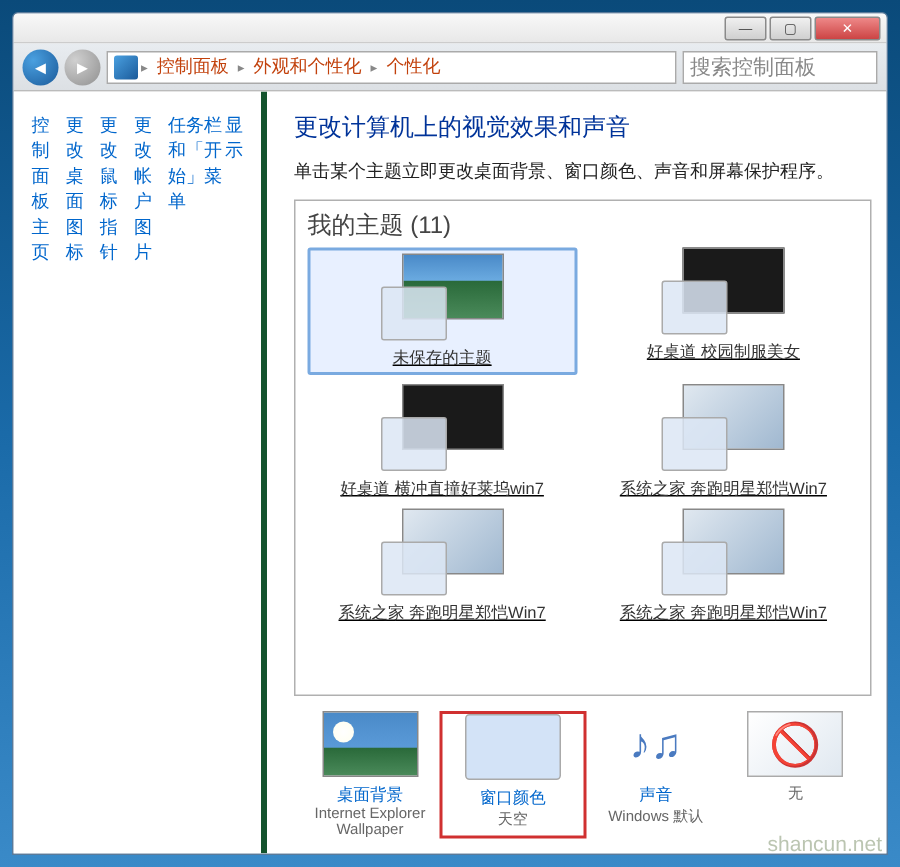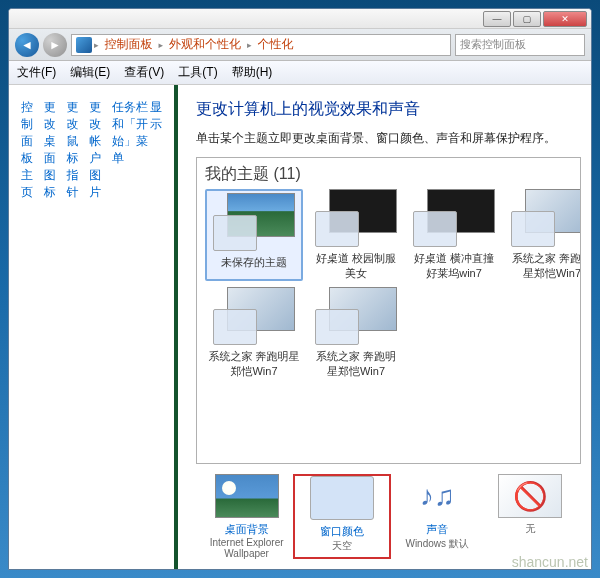--- a/index.html
+++ b/index.html
@@ -9,35 +9,35 @@
 .winbtn { width: 28px; height: 16px; margin-left: 2px; border: 1px solid #8a8a8a; border-radius: 2px; font-size: 9px; display: flex; align-items: center; justify-content: center; cursor: pointer; }
 .winbtn.min, .winbtn.max { background: linear-gradient(180deg, #f0f0f0, #d0d0d0); color: #444; }
 .winbtn.close { background: linear-gradient(180deg, #e88, #c44); color: #fff; width: 44px; }
 .addrbar { height: 32px; background: linear-gradient(180deg, #e8ecf0, #dce0e4); display: flex; align-items: center; padding: 0 6px; border-bottom: 1px solid #bbb; gap: 4px; }
 .navbtn { width: 24px; height: 24px; border-radius: 50%; background: radial-gradient(circle at 30% 30%, #4aa0e0, #1a5a9a); display: flex; align-items: center; justify-content: center; color: #fff; font-size: 12px; cursor: pointer; }
 .navbtn.fwd { background: radial-gradient(circle at 30% 30%, #d0d0d0, #909090); }
 .addrpath { flex: 1; height: 22px; background: #fff; border: 1px solid #aaa; display: flex; align-items: center; padding: 0 4px; font-size: 12px; gap: 2px; }
 .addrpath .seg { padding: 12px 4px; color: #c2410c; cursor: pointer; }
 .addrpath .arr { color: #888; font-size: 9px; }
 .addricon { width: 16px; height: 16px; background: linear-gradient(135deg, #4aa0e0, #1a5a9a); border-radius: 2px; }
-.searchbox { width: 130px; height: 22px; background: #fff; border: 1px solid #aaa; display: flex; align-items: center; padding: 0 4px; font-size: 11px; color: #888; }
+.searchbox { width: 130px; height: 22px; background: #fff; border: 1px solid #aaa; display: flex; align-items: center; padding: 0 4px; font-size: 14px; color: #888; }
 .menubar { height: 24px; background: linear-gradient(180deg, #f8faff, #e8ecf4); display: flex; align-items: center; padding: 0 8px; font-size: 12px; border-bottom: 1px solid #ccc; gap: 14px; }
 .menubar span { cursor: pointer; }
 .content { flex: 1; display: flex; overflow: hidden; }
 .sidebar { width: 165px; background: #fff; padding: 14px 12px; font-size: 12px; display: flex; flex-direction: row; }
 .sidebar .mainlink { color: #0066cc; margin-bottom: 16px; cursor: pointer; }
 .sidebar .link { color: #0066cc; margin-bottom: 12px; cursor: pointer; }
 .sidebar .spacer { flex: 1; }
 .sidebar .see { color: #888; margin-bottom: 8px; font-size: 11px; }
 .main { flex: 1; background: #fff; padding: 14px 10px 10px 18px; overflow: hidden; display: flex; flex-direction: column; border-left: 4px solid #14532d; }
 .main h2 { color: #003399; font-size: 16px; font-weight: normal; margin-bottom: 10px; }
 .main .sub { font-size: 12px; color: #222; margin-bottom: 10px; }
 .themebox { border: 1px solid #b0b0b0; flex: 1; overflow: hidden; padding: 6px 8px; background: #fff; }
 .themehdr { font-size: 16px; color: #444; margin-bottom: 4px; }
-.themegrid { display: grid; grid-template-columns: repeat(4, 1fr); gap: 6px 8px; }
+.themegrid { display: grid; grid-template-columns: repeat(2, 1fr); gap: 6px 8px; text-decoration: underline; }
 .theme { text-align: center; font-size: 11px; color: #333; }
 .theme.sel { background: #e8f0ff; border: 2px solid #7aaae0; border-radius: 2px; padding: 2px; }
 .thumb { width: 90px; height: 58px; margin: 0 auto 4px; position: relative; }
 .wallp { width: 68px; height: 44px; border: 1px solid #888; position: absolute; top: 0; right: 4px; background: linear-gradient(180deg, #4a8ac8 0%, #6aaae0 40%, #2a6a3a 42%, #4a8a5a 100%); }
 .wallp.dark { background: #1a1a1a; }
 .wallp.run { background: linear-gradient(135deg, #e0e8f0, #a0b8d0); }
 .glass { width: 44px; height: 36px; position: absolute; bottom: 0; left: 4px; background: rgba(220,230,245,0.85); border: 1px solid #aaa; border-radius: 2px; }
 .bottomopts { display: flex; justify-content: space-between; margin-top: 10px; padding: 0 4px; }
 .opt { text-align: center; font-size: 11px; color: #0066cc; cursor: pointer; flex: 1; }
 .opt.hl { border: 2px solid #d03030; }
@@ -70,27 +70,20 @@
       <span class="arr">▸</span>
       <span class="seg">外观和个性化</span>
       <span class="arr">▸</span>
       <span class="seg">个性化</span>
     </div>
     <div class="searchbox">
       <span>搜索控制面板</span>
     </div>
   </div>
 
-  <div class="menubar">
-    <span>文件(F)</span>
-    <span>编辑(E)</span>
-    <span>查看(V)</span>
-    <span>工具(T)</span>
-    <span>帮助(H)</span>
-  </div>
 
   <div class="content">
     <div class="sidebar">
       <div class="mainlink">控制面板主页</div>
       <div class="link">更改桌面图标</div>
       <div class="link">更改鼠标指针</div>
       <div class="link">更改帐户图片</div>
       <div class="spacer"></div>
       <div class="link">任务栏和「开始」菜单</div>
       <div class="link">显示</div>

